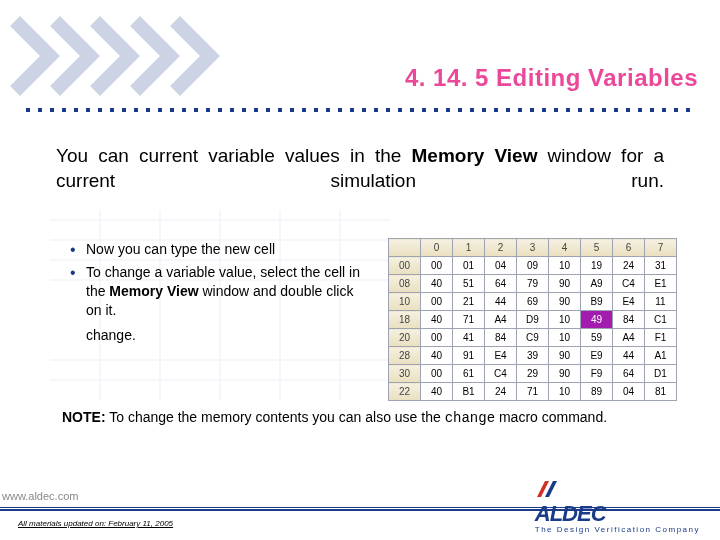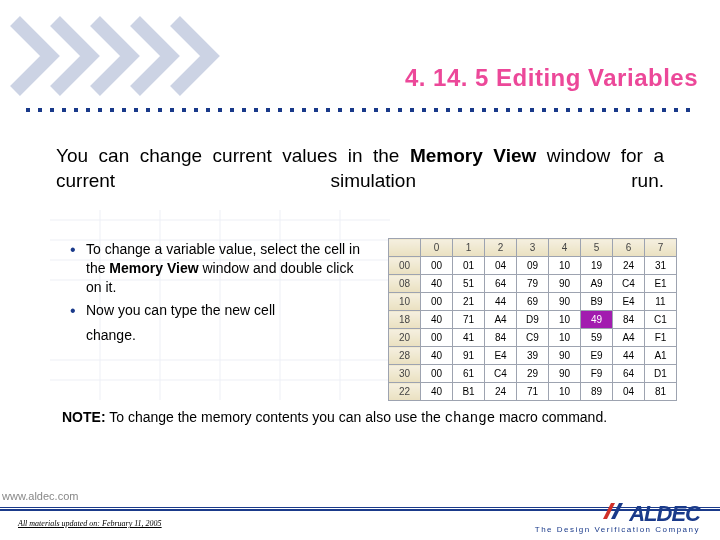--- a/index.html
+++ b/index.html
@@ -117,32 +117,33 @@
     position: absolute;
     left: 0; right: 0; bottom: 29px;
     height: 1px;
     background: #1a3a8a;
   }
   .updated {
     position: absolute;
     left: 18px; bottom: 12px;
     font-size: 8px;
     font-style: italic;
-    font-family: Liberation Serif, serif;
+    font-family: Liberation Sans, sans-serif;
     text-decoration: underline;
     color: #000;
   }
   .logo-area {
     position: absolute;
     right: 20px; bottom: 6px;
     text-align: right;
   }
   .logo {
     display: flex; align-items: baseline; justify-content: flex-end;
     gap: 2px;
+    flex-direction: column;
   }
   .logo svg { display: inline-block; }
   .logo-text {
     font-family: Arial, sans-serif;
     font-size: 22px;
     font-style: italic;
     font-weight: 900;
     color: #1a3a8a;
     letter-spacing: -1px;
   }
@@ -164,44 +165,44 @@
     <path d="M85 5 L120 40 L85 75"></path>
     <path d="M125 5 L160 40 L125 75"></path>
     <path d="M165 5 L200 40 L165 75"></path>
   </g>
 </svg>
 
 <div class="title">4. 14. 5 Editing Variables</div>
 <div class="dotted"></div>
 
 <div class="intro">
-  <span>You can change current values in the </span><b>Memory View</b><span> window for a current simulation run.</span>
+  <span>You can current variable values in the </span><b>Memory View</b><span> window for a current simulation run.</span>
 </div>
 
 <svg class="circuit-bg" viewBox="0 0 360 190">
   <line x1="10" y1="10" x2="350" y2="10"></line>
     <line x1="10" y1="30" x2="350" y2="30"></line>
   <line x1="10" y1="50" x2="350" y2="50"></line>
     <line x1="10" y1="70" x2="350" y2="70"></line>
   <line x1="10" y1="150" x2="350" y2="150"></line>
     <line x1="10" y1="170" x2="350" y2="170"></line>
   <line x1="60" y1="0" x2="60" y2="190"></line>
     <line x1="120" y1="0" x2="120" y2="190"></line>
   <line x1="180" y1="0" x2="180" y2="190"></line>
     <line x1="240" y1="0" x2="240" y2="190"></line>
   <line x1="300" y1="0" x2="300" y2="190"></line>
 </svg>
 
 <div class="bullets">
   <ul>
     <li>
-      <span><span>To change a variable value, select the cell in the </span><b>Memory View</b><span> window and double click on it.</span></span>
+      <span>Now you can type the new cell</span>
     </li>
     <li>
-      <span>Now you can type the new cell</span>
+      <span><span>To change a variable value, select the cell in the </span><b>Memory View</b><span> window and double click on it.</span></span>
     </li>
   </ul>
   <div class="tail">change.</div>
 </div>
 
 <table class="memtable" id="memtable">
     <tbody>
       <tr>
         <th class="corner"></th>
         <th>0</th>

